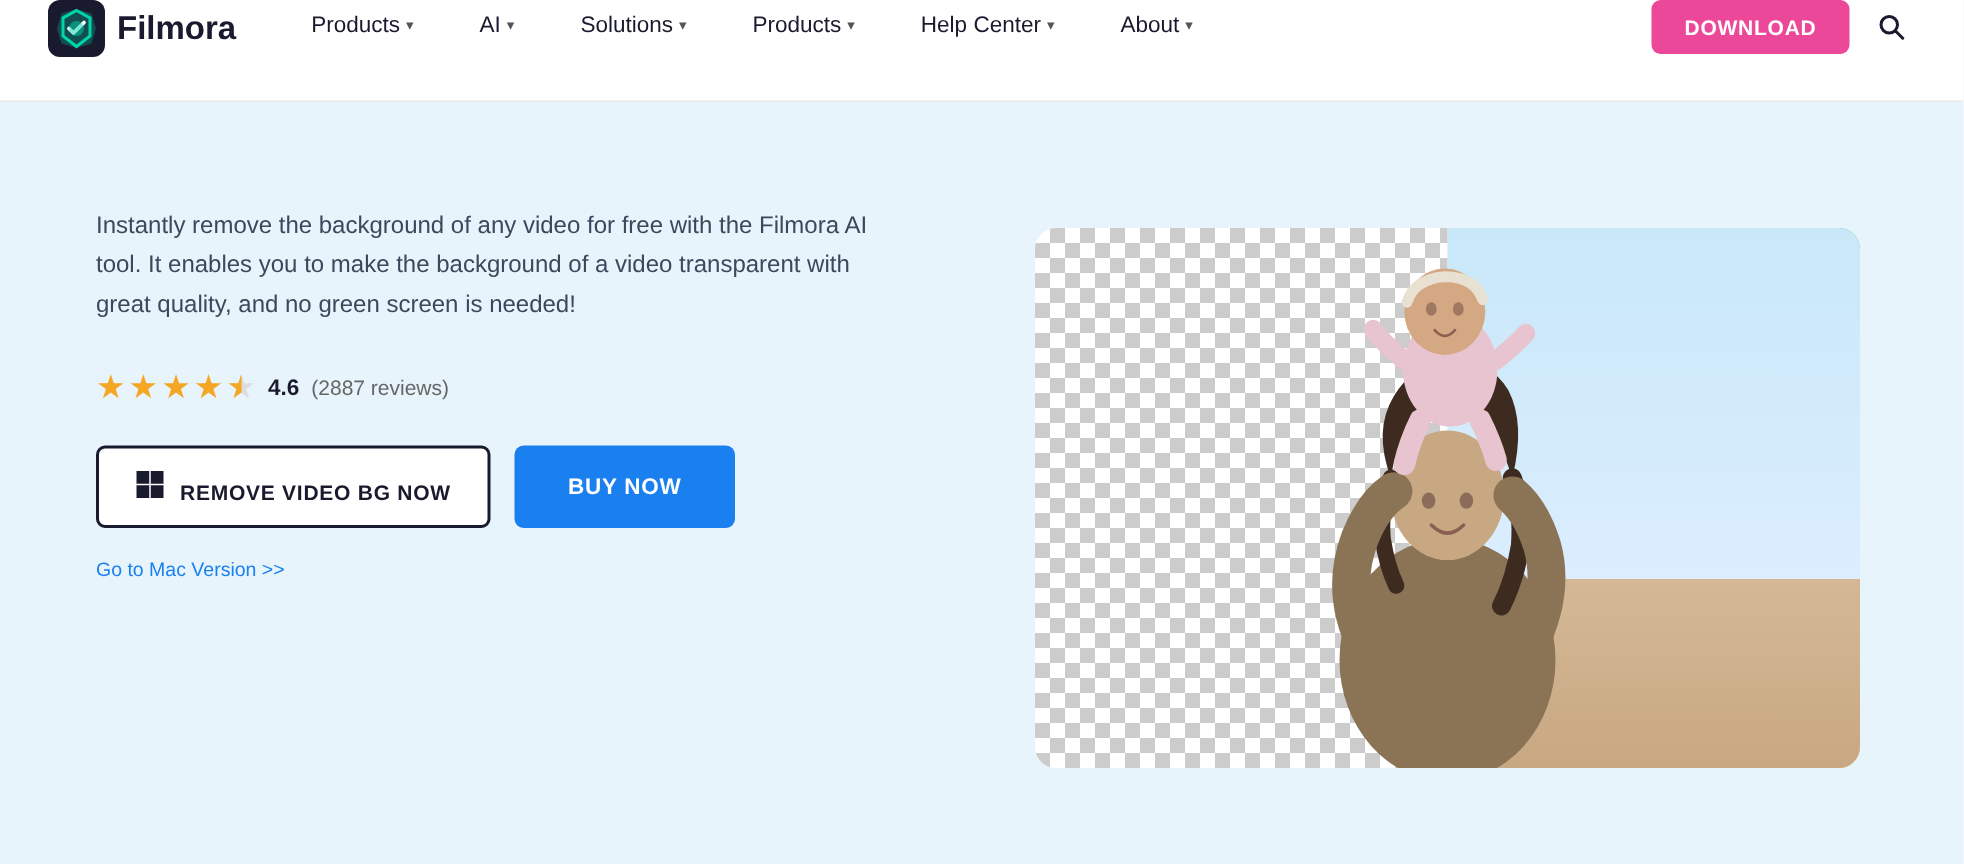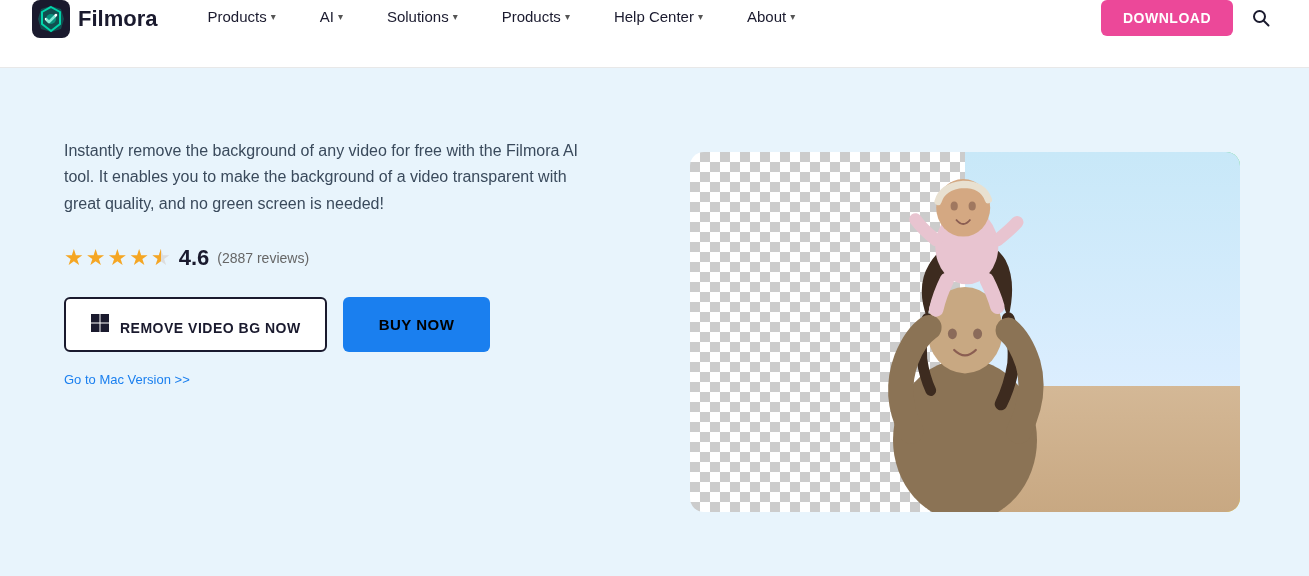--- a/index.html
+++ b/index.html
@@ -127,21 +127,21 @@
       align-items: center;
       gap: 8px;
       margin-bottom: 26px;
     }
     .stars {
       display: flex;
       gap: 2px;
     }
     .star-full { color: #f5a623; font-size: 22px; }
     .star-half { color: #f5a623; font-size: 22px; position: relative; display: inline-block; }
-    .rating-num { font-size: 22px; font-weight: 700; color: #1a1a2e; }
+    .rating-num { font-size: 15px; font-weight: 700; color: #1a1a2e; }
     .rating-count { font-size: 14px; color: #666; }
     .cta-row {
       display: flex;
       gap: 16px;
       margin-bottom: 20px;
     }
     .btn-remove {
       display: flex;
       align-items: flex-end;
       gap: 10px;
@@ -151,21 +151,21 @@
       padding: 14px 24px;
       border-radius: 6px;
       font-size: 14px;
       font-weight: 700;
       letter-spacing: 0.5px;
       cursor: pointer;
       white-space: nowrap;
     }
     .btn-buy {
       background: #1a7fef;
-      color: #000000;
+      color: #ffffff;
       border: none;
       padding: 14px 36px;
       border-radius: 6px;
       font-size: 15px;
       font-weight: 700;
       letter-spacing: 0.5px;
       cursor: pointer;
     }
     .sys-req {
       font-size: 13px;

